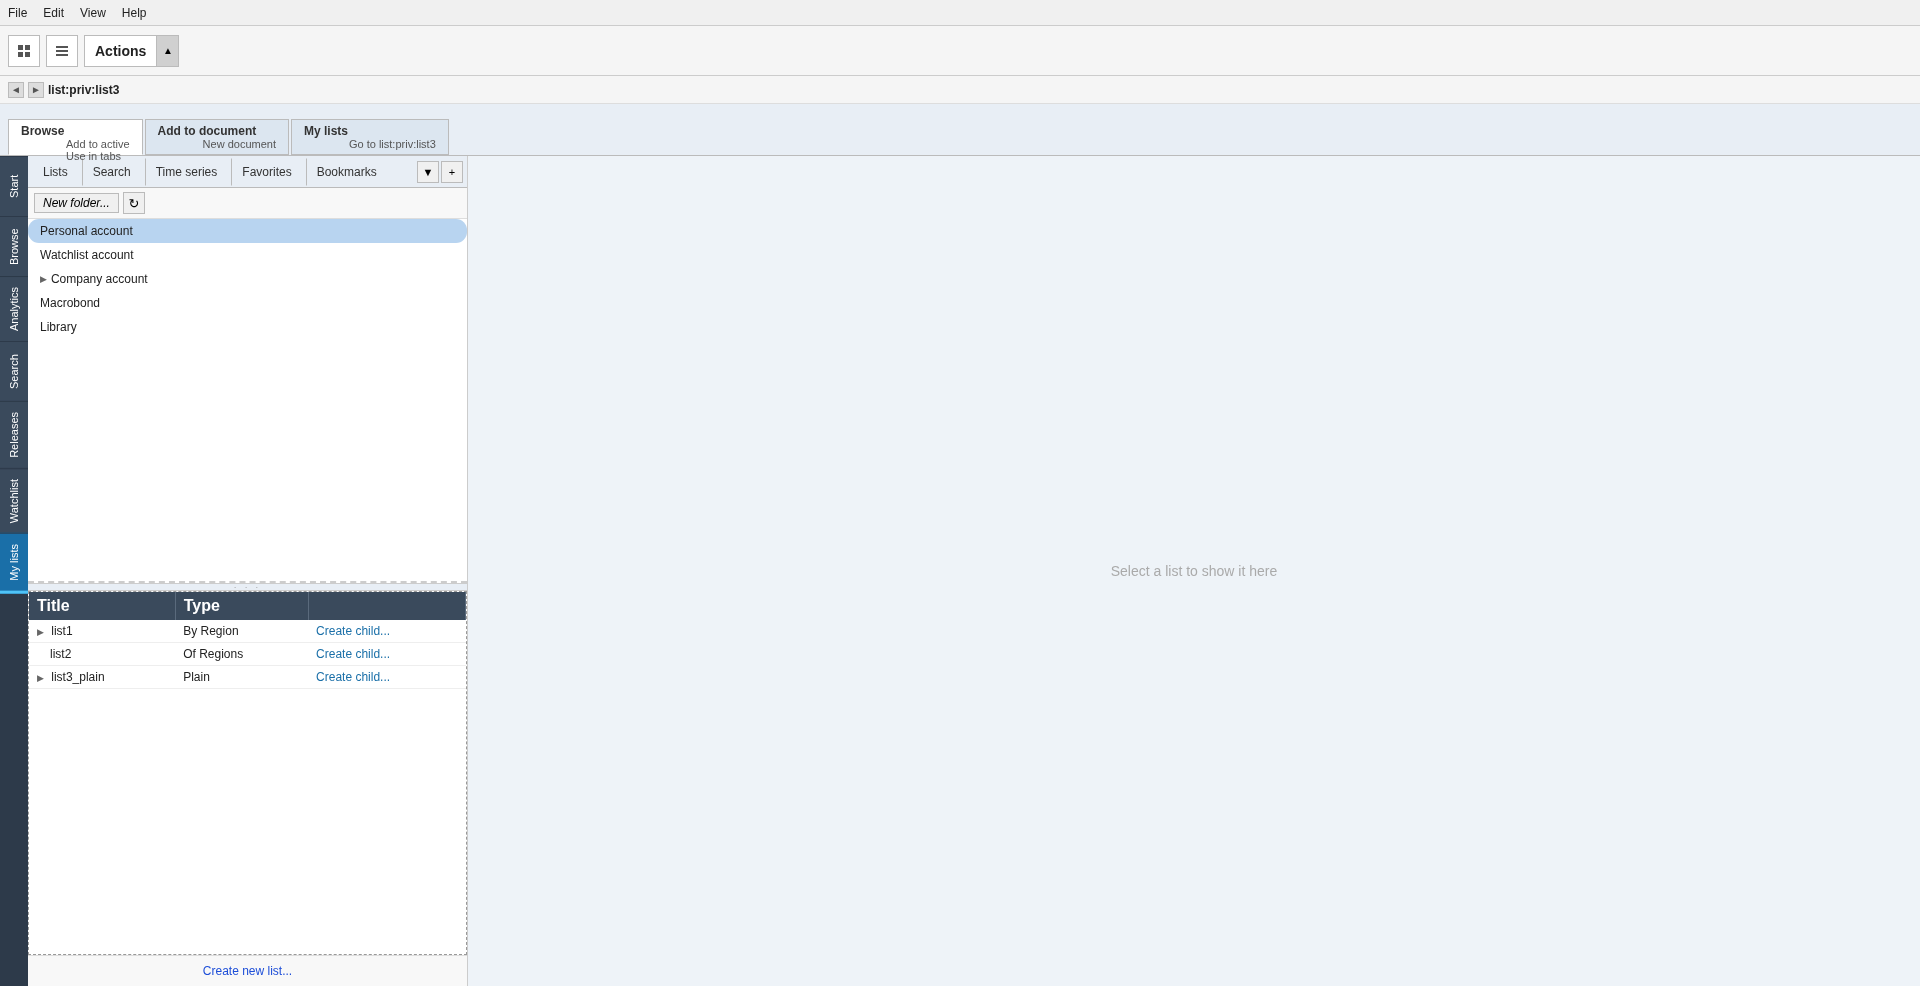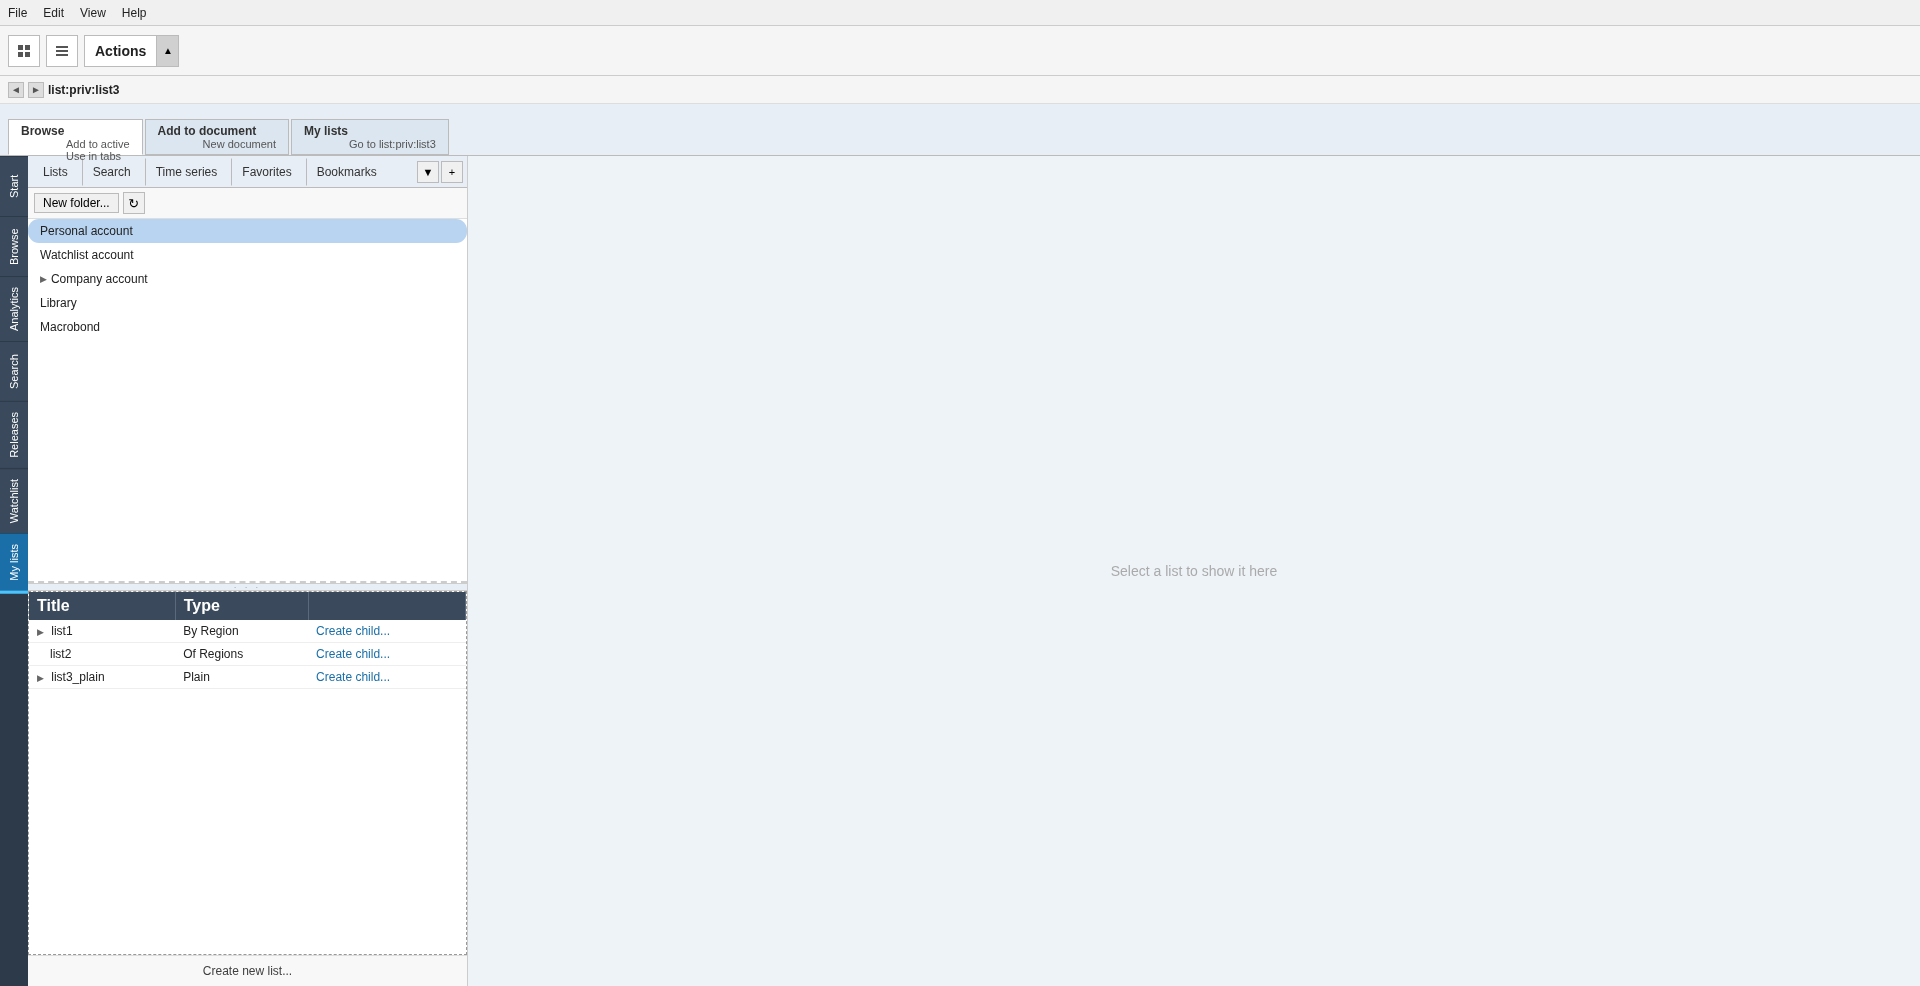--- a/index.html
+++ b/index.html
@@ -224,20 +224,21 @@
       border-bottom: 1px solid #ddd;
       background: #f8f8f8;
       gap: 4px;
     }
     .new-folder-btn {
       padding: 2px 8px;
       border: 1px solid #bbb;
       background: #f0f0f0;
       font-size: 12px;
       cursor: pointer;
+      font-style: italic;
     }
     .refresh-btn {
       width: 22px; height: 22px;
       border: 1px solid #bbb;
       background: #f0f0f0;
       cursor: pointer;
       font-size: 13px;
       display: flex; align-items: center; justify-content: center;
     }
 
@@ -317,21 +318,21 @@
     
     .create-new-list {
       display: flex;
       align-items: center;
       justify-content: center;
       padding: 8px;
       border-top: 1px solid #ddd;
       background: #f8f8f8;
       cursor: pointer;
       font-size: 12px;
-      color: #404040;
+      color: #1d4ed8;
     }
 
     
     .right-content {
       flex: 1;
       background: #eef3f8;
       display: flex;
       align-items: center;
       justify-content: center;
     }
@@ -425,22 +426,22 @@
       <div class="refresh-btn">↻</div>
     </div>
 
     <div class="folder-tree">
       <div class="folder-item selected">Personal account</div>
       <div class="folder-item">Watchlist account</div>
       <div class="folder-item has-arrow">
         <span class="folder-arrow">▶</span>
         <span>Company account</span>
       </div>
+      <div class="folder-item">Macrobond</div>
       <div class="folder-item">Library</div>
-      <div class="folder-item">Macrobond</div>
     </div>
 
     <div class="resize-handle">
       <span class="resize-dots">· · ·</span>
     </div>
 
     <div class="table-area">
       <table>
         <thead>
           <tr>

